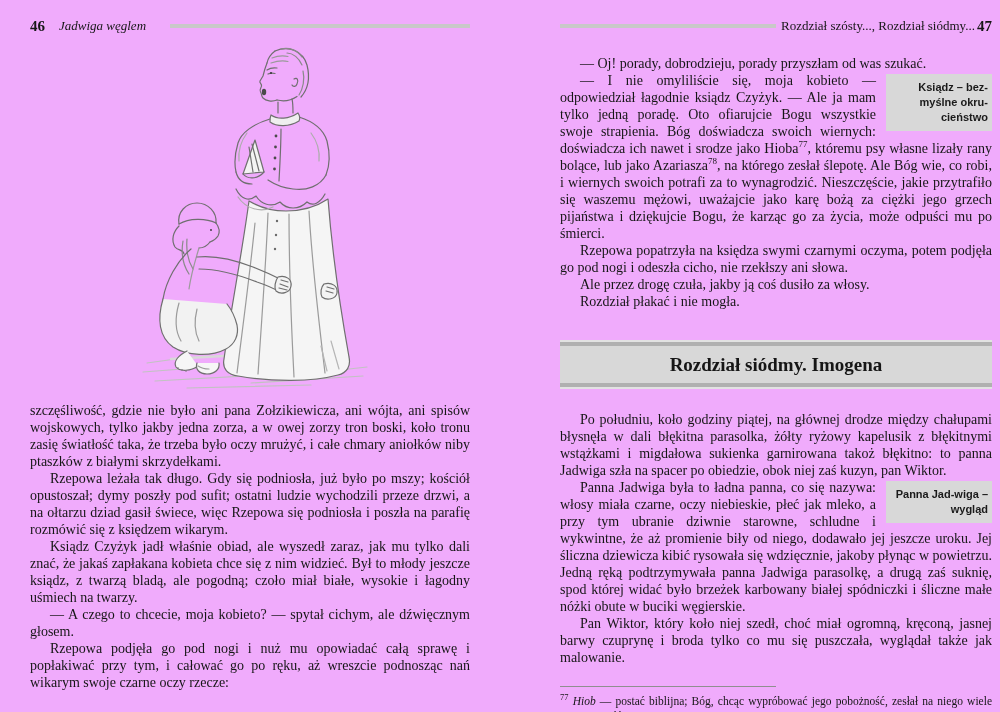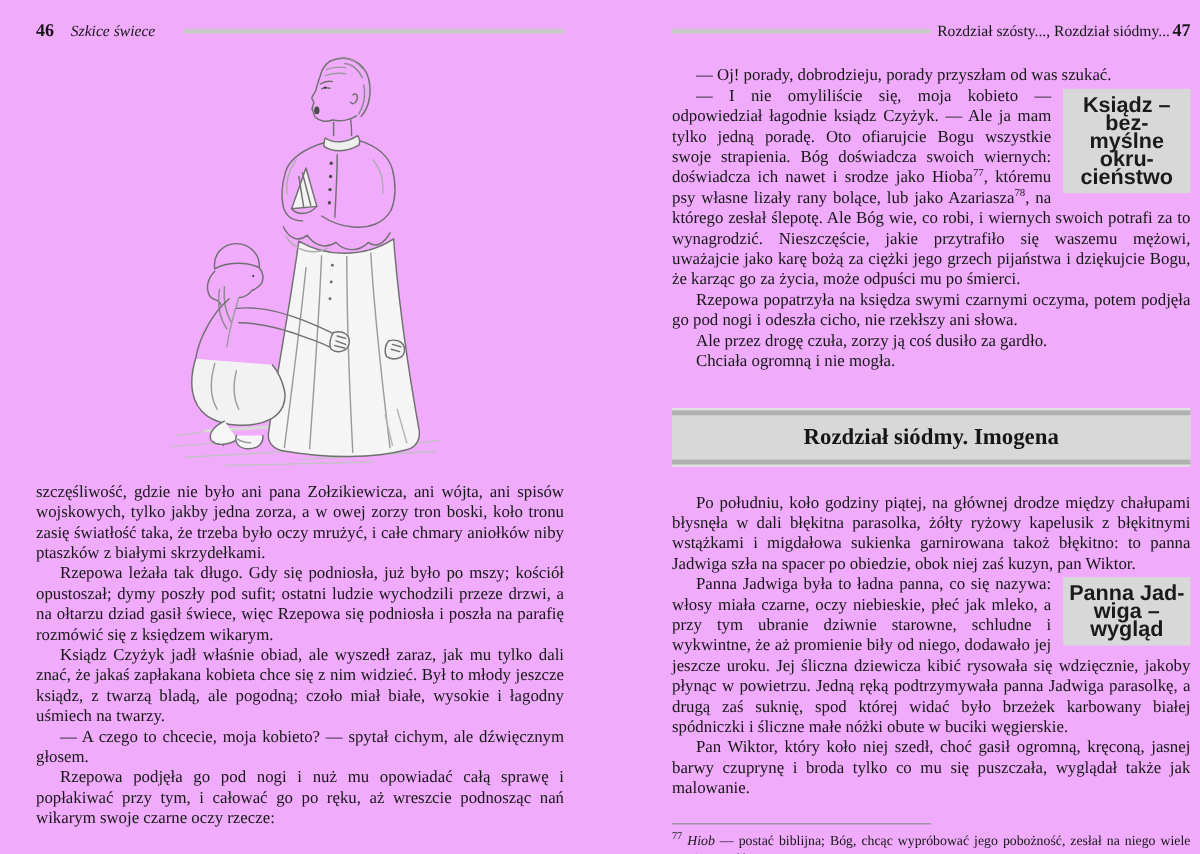--- a/index.html
+++ b/index.html
@@ -25,38 +25,38 @@
   .para.indent{text-indent:20px;}
   .bodytext sup{font-size:9px;line-height:0;}
   .page-right .bodytext{margin-top:21px;}
 
   .chapter-heading{margin:32px 0 24px 0;background:#d8d8d8;
     border-top:4px solid #b0b0b0;border-bottom:4px solid #b0b0b0;
     box-shadow:0 2px 0 #e2e2e2, 0 -2px 0 #e2e2e2;
     text-align:center;font-weight:bold;font-size:19px;padding:10px 0;text-indent:0;}
 
   .margin-note{float:right;width:98px;background:#d8d8d8;color:#1a1a1a;
-    font-family:"Liberation Sans",sans-serif;font-weight:bold;font-size:18px;line-height:15px;
-    text-align:center;padding:6px 4px;margin:2px 0 5px 10px;text-indent:0;display:block;}
+    font-family:"Liberation Sans",sans-serif;font-weight:bold;font-size:11px;line-height:15px;
+    text-align:right;padding:6px 4px;margin:2px 0 5px 10px;text-indent:0;display:block;}
 
   .footnotes{margin-top:20px;}
   .footnote-rule{width:216px;border-top:1px solid #8f8f8f;margin:0 0 7px 0;}
   .footnote{font-size:11.5px;line-height:14.5px;text-align:justify;margin:0;
     padding-left:13px;text-indent:-13px;}
   .footnote sup{font-size:8.5px;line-height:0;}
 </style>
 </head>
 <body>
 
 <div class="spread">
 
   <div class="page page-left">
     <div class="page-header">
       <span class="pagenum">46</span>
-      <span class="runtitle-left">Szkice świece</span>
+      <span class="runtitle-left">Jadwiga węglem</span>
       <span class="header-rule"></span>
     </div>
 
     <div class="illus" role="img" aria-label="Pencil sketch: a kneeling peasant woman embraces the legs of a standing woman who looks upward with hands folded in prayer">
       <svg viewBox="0 0 264 352" width="264" height="352">
         <g stroke="#6f6f6f" stroke-width="1.2" fill="none" stroke-linecap="round" stroke-linejoin="round">
 
           <g stroke="#c2c2c2">
             <path d="M16,322 L52,317"></path>
               <path d="M12,331 L78,326"></path>
@@ -184,26 +184,26 @@
       <span class="header-rule"></span>
       <span class="header-spacer"></span>
       <span class="runtitle-right">Rozdział szósty..., Rozdział siódmy...</span>
       <span class="pagenum">47</span>
     </div>
 
     <div class="bodytext">
         <p class="para indent">— Oj! porady, dobrodzieju, porady przyszłam od was szukać.</p>
         <p class="para indent"><span class="margin-note">Ksiądz – bez-myślne okru-cieństwo</span>— I nie omyliliście się, moja kobieto — odpowiedział łagodnie ksiądz Czyżyk. — Ale ja mam tylko jedną poradę. Oto ofiarujcie Bogu wszystkie swoje strapienia. Bóg doświadcza swoich wiernych: doświadcza ich nawet i srodze jako Hioba<sup>77</sup>, któremu psy własne lizały rany bolące, lub jako Azariasza<sup>78</sup>, na którego zesłał ślepotę. Ale Bóg wie, co robi, i wiernych swoich potrafi za to wynagrodzić. Nieszczęście, jakie przytrafiło się waszemu mężowi, uważajcie jako karę bożą za ciężki jego grzech pijaństwa i dziękujcie Bogu, że karząc go za życia, może odpuści mu po śmierci.</p>
         <p class="para indent">Rzepowa popatrzyła na księdza swymi czarnymi oczyma, potem podjęła go pod nogi i odeszła cicho, nie rzekłszy ani słowa.</p>
-        <p class="para indent">Ale przez drogę czuła, zorzy ją coś dusiło za gardło.</p>
-        <p class="para indent">Chciała ogromną i nie mogła.</p>
+        <p class="para indent">Ale przez drogę czuła, jakby ją coś dusiło za włosy.</p>
+        <p class="para indent">Rozdział płakać i nie mogła.</p>
         <div class="chapter-heading">Rozdział siódmy. Imogena</div>
         <p class="para indent">Po południu, koło godziny piątej, na głównej drodze między chałupami błysnęła w dali błękitna parasolka, żółty ryżowy kapelusik z błękitnymi wstążkami i migdałowa sukienka garnirowana takoż błękitno: to panna Jadwiga szła na spacer po obiedzie, obok niej zaś kuzyn, pan Wiktor.</p>
         <p class="para indent"><span class="margin-note">Panna Jad-wiga – wygląd</span>Panna Jadwiga była to ładna panna, co się nazywa: włosy miała czarne, oczy niebieskie, płeć jak mleko, a przy tym ubranie dziwnie starowne, schludne i wykwintne, że aż promienie biły od niego, dodawało jej jeszcze uroku. Jej śliczna dziewicza kibić rysowała się wdzięcznie, jakoby płynąc w powietrzu. Jedną ręką podtrzymywała panna Jadwiga parasolkę, a drugą zaś suknię, spod której widać było brzeżek karbowany białej spódniczki i śliczne małe nóżki obute w buciki węgierskie.</p>
-        <p class="para indent">Pan Wiktor, który koło niej szedł, choć gasił ogromną, kręconą, jasnej barwy czuprynę i broda tylko co mu się puszczała, wyglądał także jak malowanie.</p>
+        <p class="para indent">Pan Wiktor, który koło niej szedł, choć miał ogromną, kręconą, jasnej barwy czuprynę i broda tylko co mu się puszczała, wyglądał także jak malowanie.</p>
       </div>
 
     <div class="footnotes">
       <div class="footnote-rule"></div>
       <div>
           <p class="footnote"><sup>77</sup> <em>Hiob</em> — postać biblijna; Bóg, chcąc wypróbować jego pobożność, zesłał na niego wiele nieszczęść.</p>
         </div>
     </div>
   </div>
 

